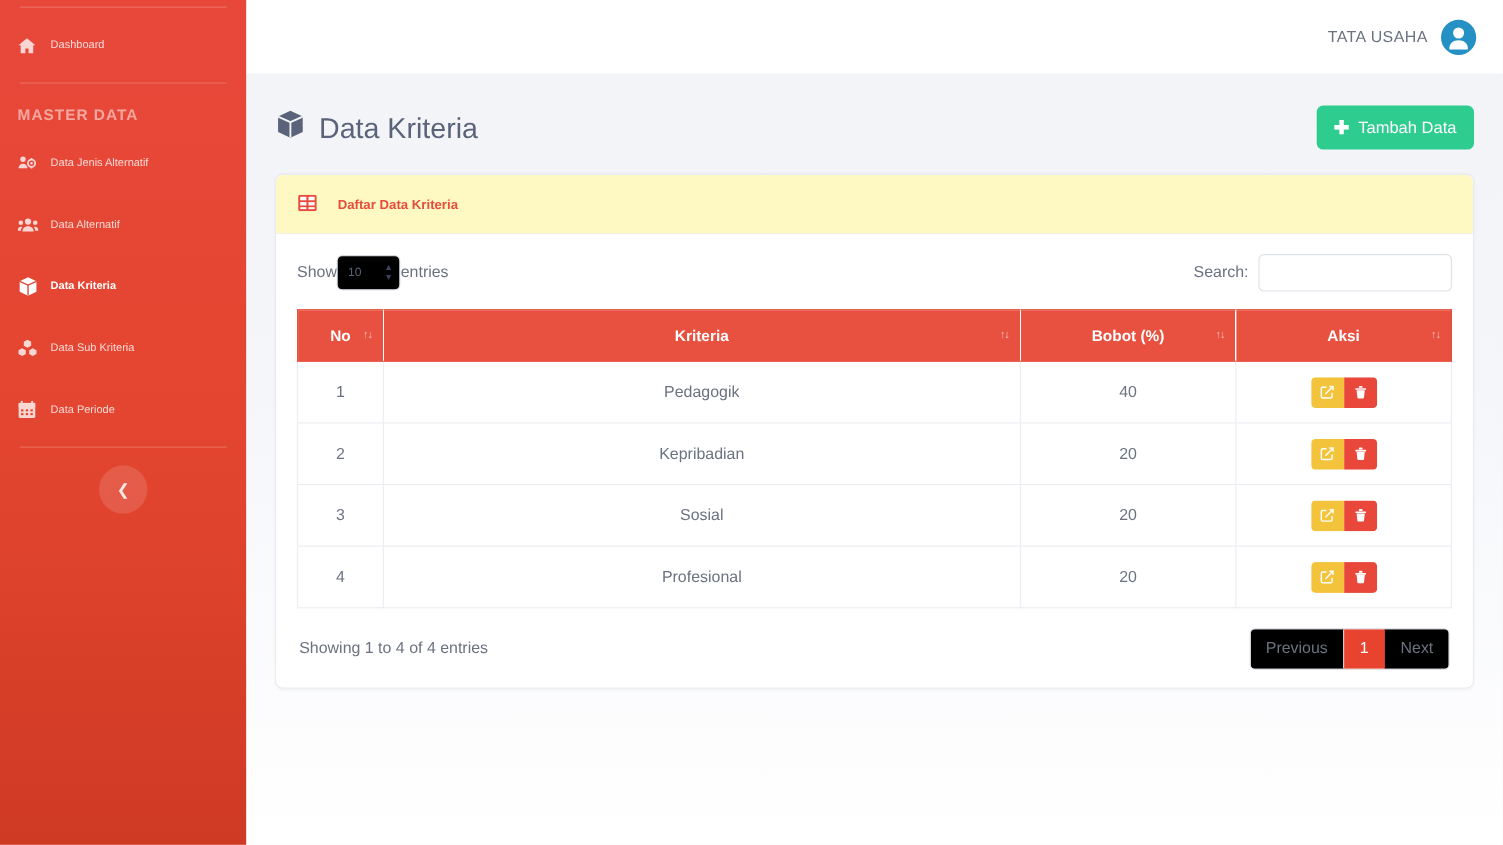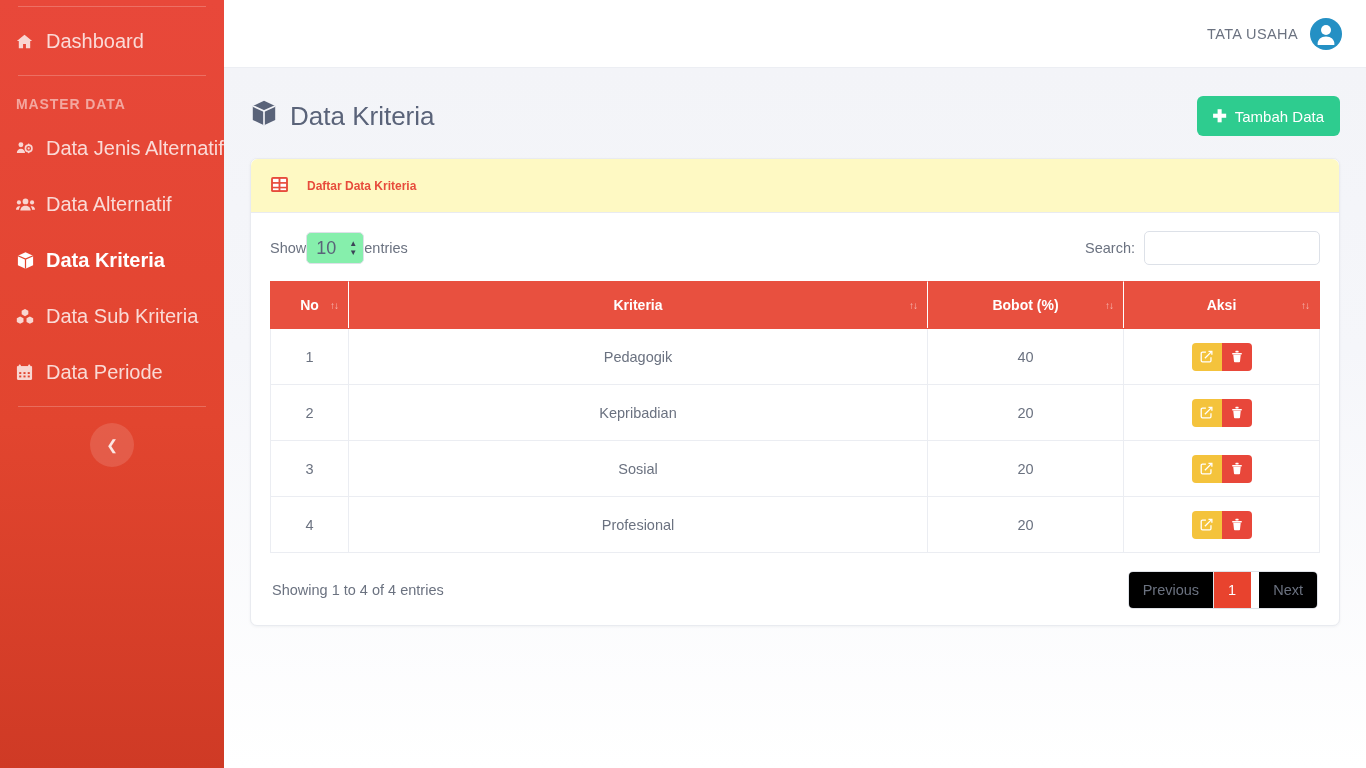--- a/index.html
+++ b/index.html
@@ -33,21 +33,21 @@
   }
   .side-section {
     font-size: 14px; font-weight: bold; letter-spacing: .9px;
     color: rgba(255,255,255,.52);
     padding: 14px 16px 8px 16px;
     text-transform: uppercase;
   }
   .nav-item {
     display: flex; align-items: center;
     height: 56px; padding-left: 16px;
-    font-size: 20px;
+    font-size: 10px;
     color: rgba(255,255,255,.80);
     cursor: pointer;
   }
   .nav-item .nv-ico {
     width: 26px; flex: 0 0 26px;
     display: flex; align-items: center; justify-content: flex-start;
     opacity: .78;
   }
   .nav-item .nv-label { padding-left: 4px; }
   .nav-item.active { color: #fff; font-weight: bold; }
@@ -127,22 +127,22 @@
   .dt-top {
     display: flex; align-items: center; justify-content: space-between;
     margin-bottom: 16px;
   }
   .dt-length { display: flex; align-items: center; font-size: 14.5px; color: #6b7280; }
   .dt-select {
     appearance: none; -webkit-appearance: none;
     border: 1px solid #dde1e8; border-radius: 5px;
     height: 32px; width: 58px;
     padding: 0 20px 0 9px;
-    font-size: 18px; font-family: inherit; color: #5a6379;
-    background: #86efac; cursor: pointer;
+    font-size: 11px; font-family: inherit; color: #5a6379;
+    background: #000000; cursor: pointer;
   }
   .sel-wrap { position: relative; display: inline-block; }
   .sel-arrows {
     position: absolute; right: 7px; top: 50%; transform: translateY(-50%);
     font-size: 8px; line-height: 8px; color: #3c4257; pointer-events: none;
     display:flex; flex-direction:column; gap:1px;
   }
   .dt-filter { display: flex; align-items: center; gap: 9px; font-size: 14.5px; color: #6b7280; }
   .dt-search {
     border: 1px solid #dde1e8; border-radius: 5px;
@@ -189,21 +189,21 @@
     margin-top: 18px; padding: 0 2px;
   }
   .dt-info { font-size: 14.5px; color: #6b7280; }
   .pager { display: flex; border: 1px solid #dfe2e8; border-radius: 5px; overflow: hidden; }
   .pg {
     height: 36px; padding: 0 14px;
     display: flex; align-items: center; justify-content: center;
     font-size: 14.5px; color: #6b7280; background: #000000;
     border-right: 1px solid #dfe2e8; cursor: pointer;
   }
-  .pg:last-child { border-right: none; margin-left: 8px; }
+  .pg:last-child { border-right: none; }
   .pg.active { background: #e8432e; color: #fff; border-right-color: #e8432e; }
 </style>
 </head>
 <body>
 
 <div id="sidebar">
 
 
   <div class="side-divider"></div>
 

